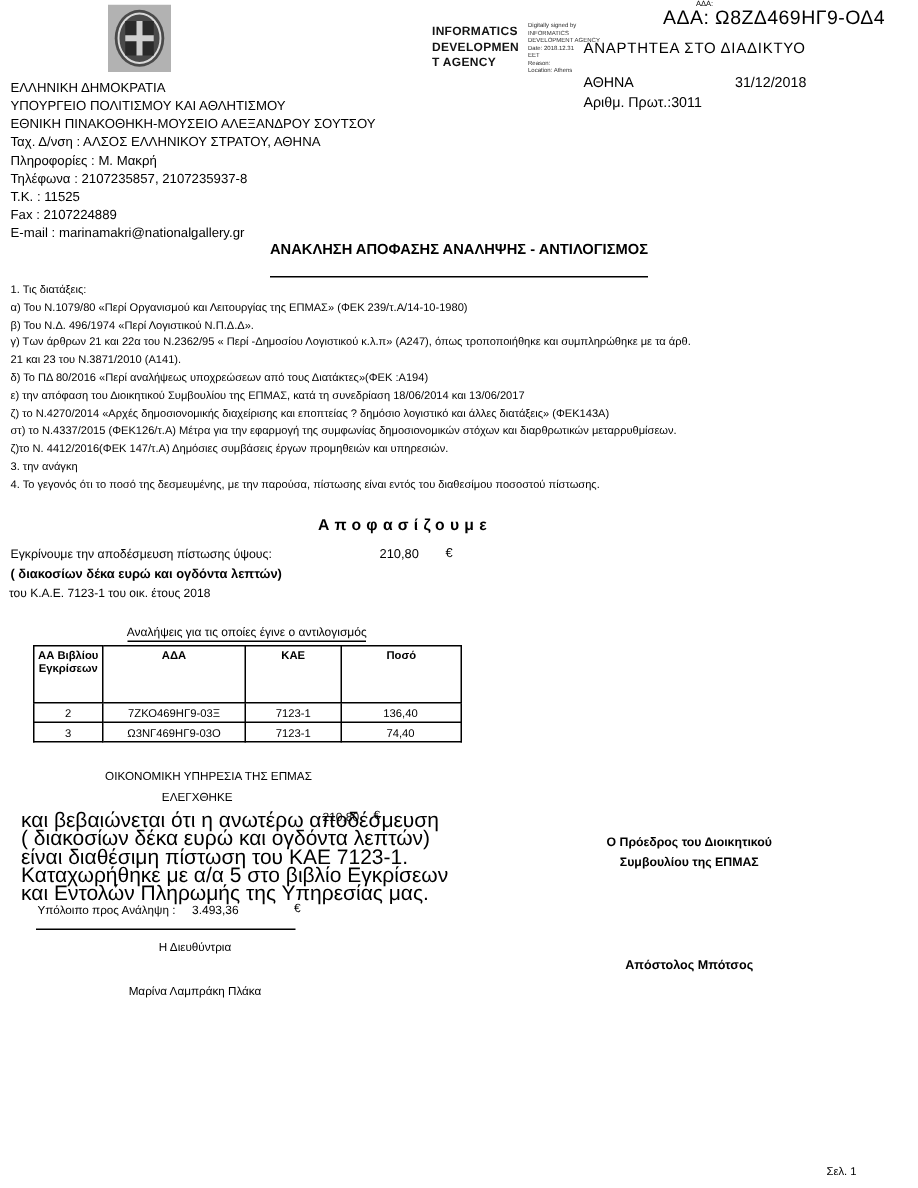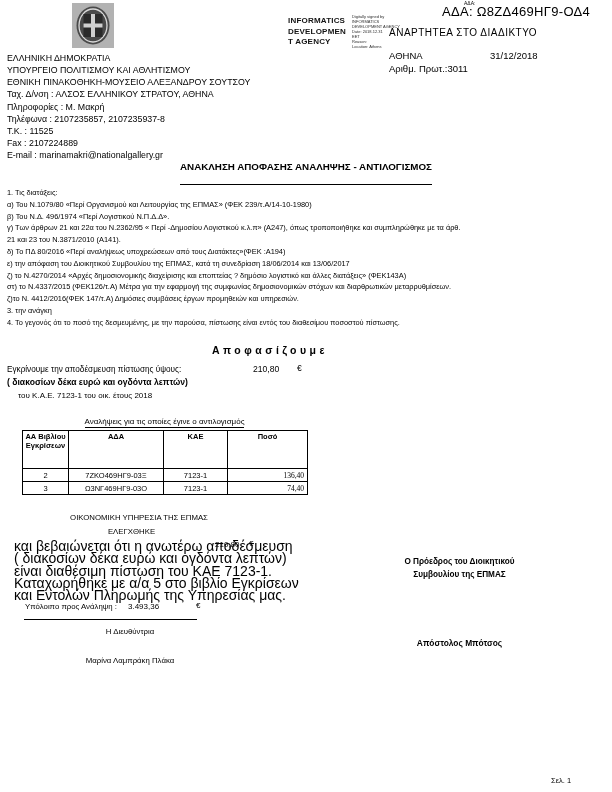--- a/index.html
+++ b/index.html
@@ -27,32 +27,32 @@
   #considerations { left:7px; top:187px; font-size:7.4px; line-height:11.8px; }
   #considerations div { white-space:nowrap; }
 
   #decide-heading { left:150px; top:344px; width:240px; text-align:center;
                     font-size:10.5px; font-weight:bold; letter-spacing:3.5px; }
 
   #approve-label  { left:7px;   top:365px; font-size:8.2px; }
   #approve-amount { left:253px; top:364px; font-size:8.6px; }
   #approve-cur    { left:297px; top:363px; font-size:8.6px; }
   #amount-words   { left:7px;   top:377px; font-size:8.6px; font-weight:bold; }
-  #kae-line       { left:18px;   top:391px; font-size:8px; }
+  #kae-line       { left:6px;   top:391px; font-size:8px; }
 
   #table-caption { left:22px; top:417px; width:285px; text-align:center; font-size:8px; }
   #table-caption span { border-bottom:1px solid #000; padding-bottom:0.5px; }
 
   #commitments-table { position:absolute; left:22px; top:430px; border-collapse:collapse;
                        font-size:7.5px; table-layout:fixed; }
   #commitments-table th, #commitments-table td { border:1px solid #000; overflow:hidden;margin-top:12px; }
   #commitments-table th { font-weight:bold; vertical-align:top; text-align:center;
                           height:36px; padding:1px 2px 0 2px; white-space:normal; }
   #commitments-table td { height:12px; text-align:center; padding:0 2px; }
-  #commitments-table td.num { text-align:right; padding-right:3px;font-family:Liberation Serif, serif; }
+  #commitments-table td.num { text-align:center; padding-right:3px; }
   .w1{width:46px}.w2{width:95px}.w3{width:64px}.w4{width:80px}
 
   #audit-dept    { left:14px; top:513px; width:250px; text-align:center; font-size:7.8px; }
   #audit-checked { left:14px; top:527px; width:235px; text-align:center; font-size:7.8px; }
   #audit-lines   { left:14px; top:540px; font-size:14px; line-height:12.3px; }
   #audit-lines div { white-space:nowrap; }
   #audit-amount  { left:215px; top:540px; font-size:8px; }
   #audit-cur     { left:249px; top:539px; font-size:8px; }
 
   #balance-label  { left:25px;  top:602px; font-size:7.8px; }

